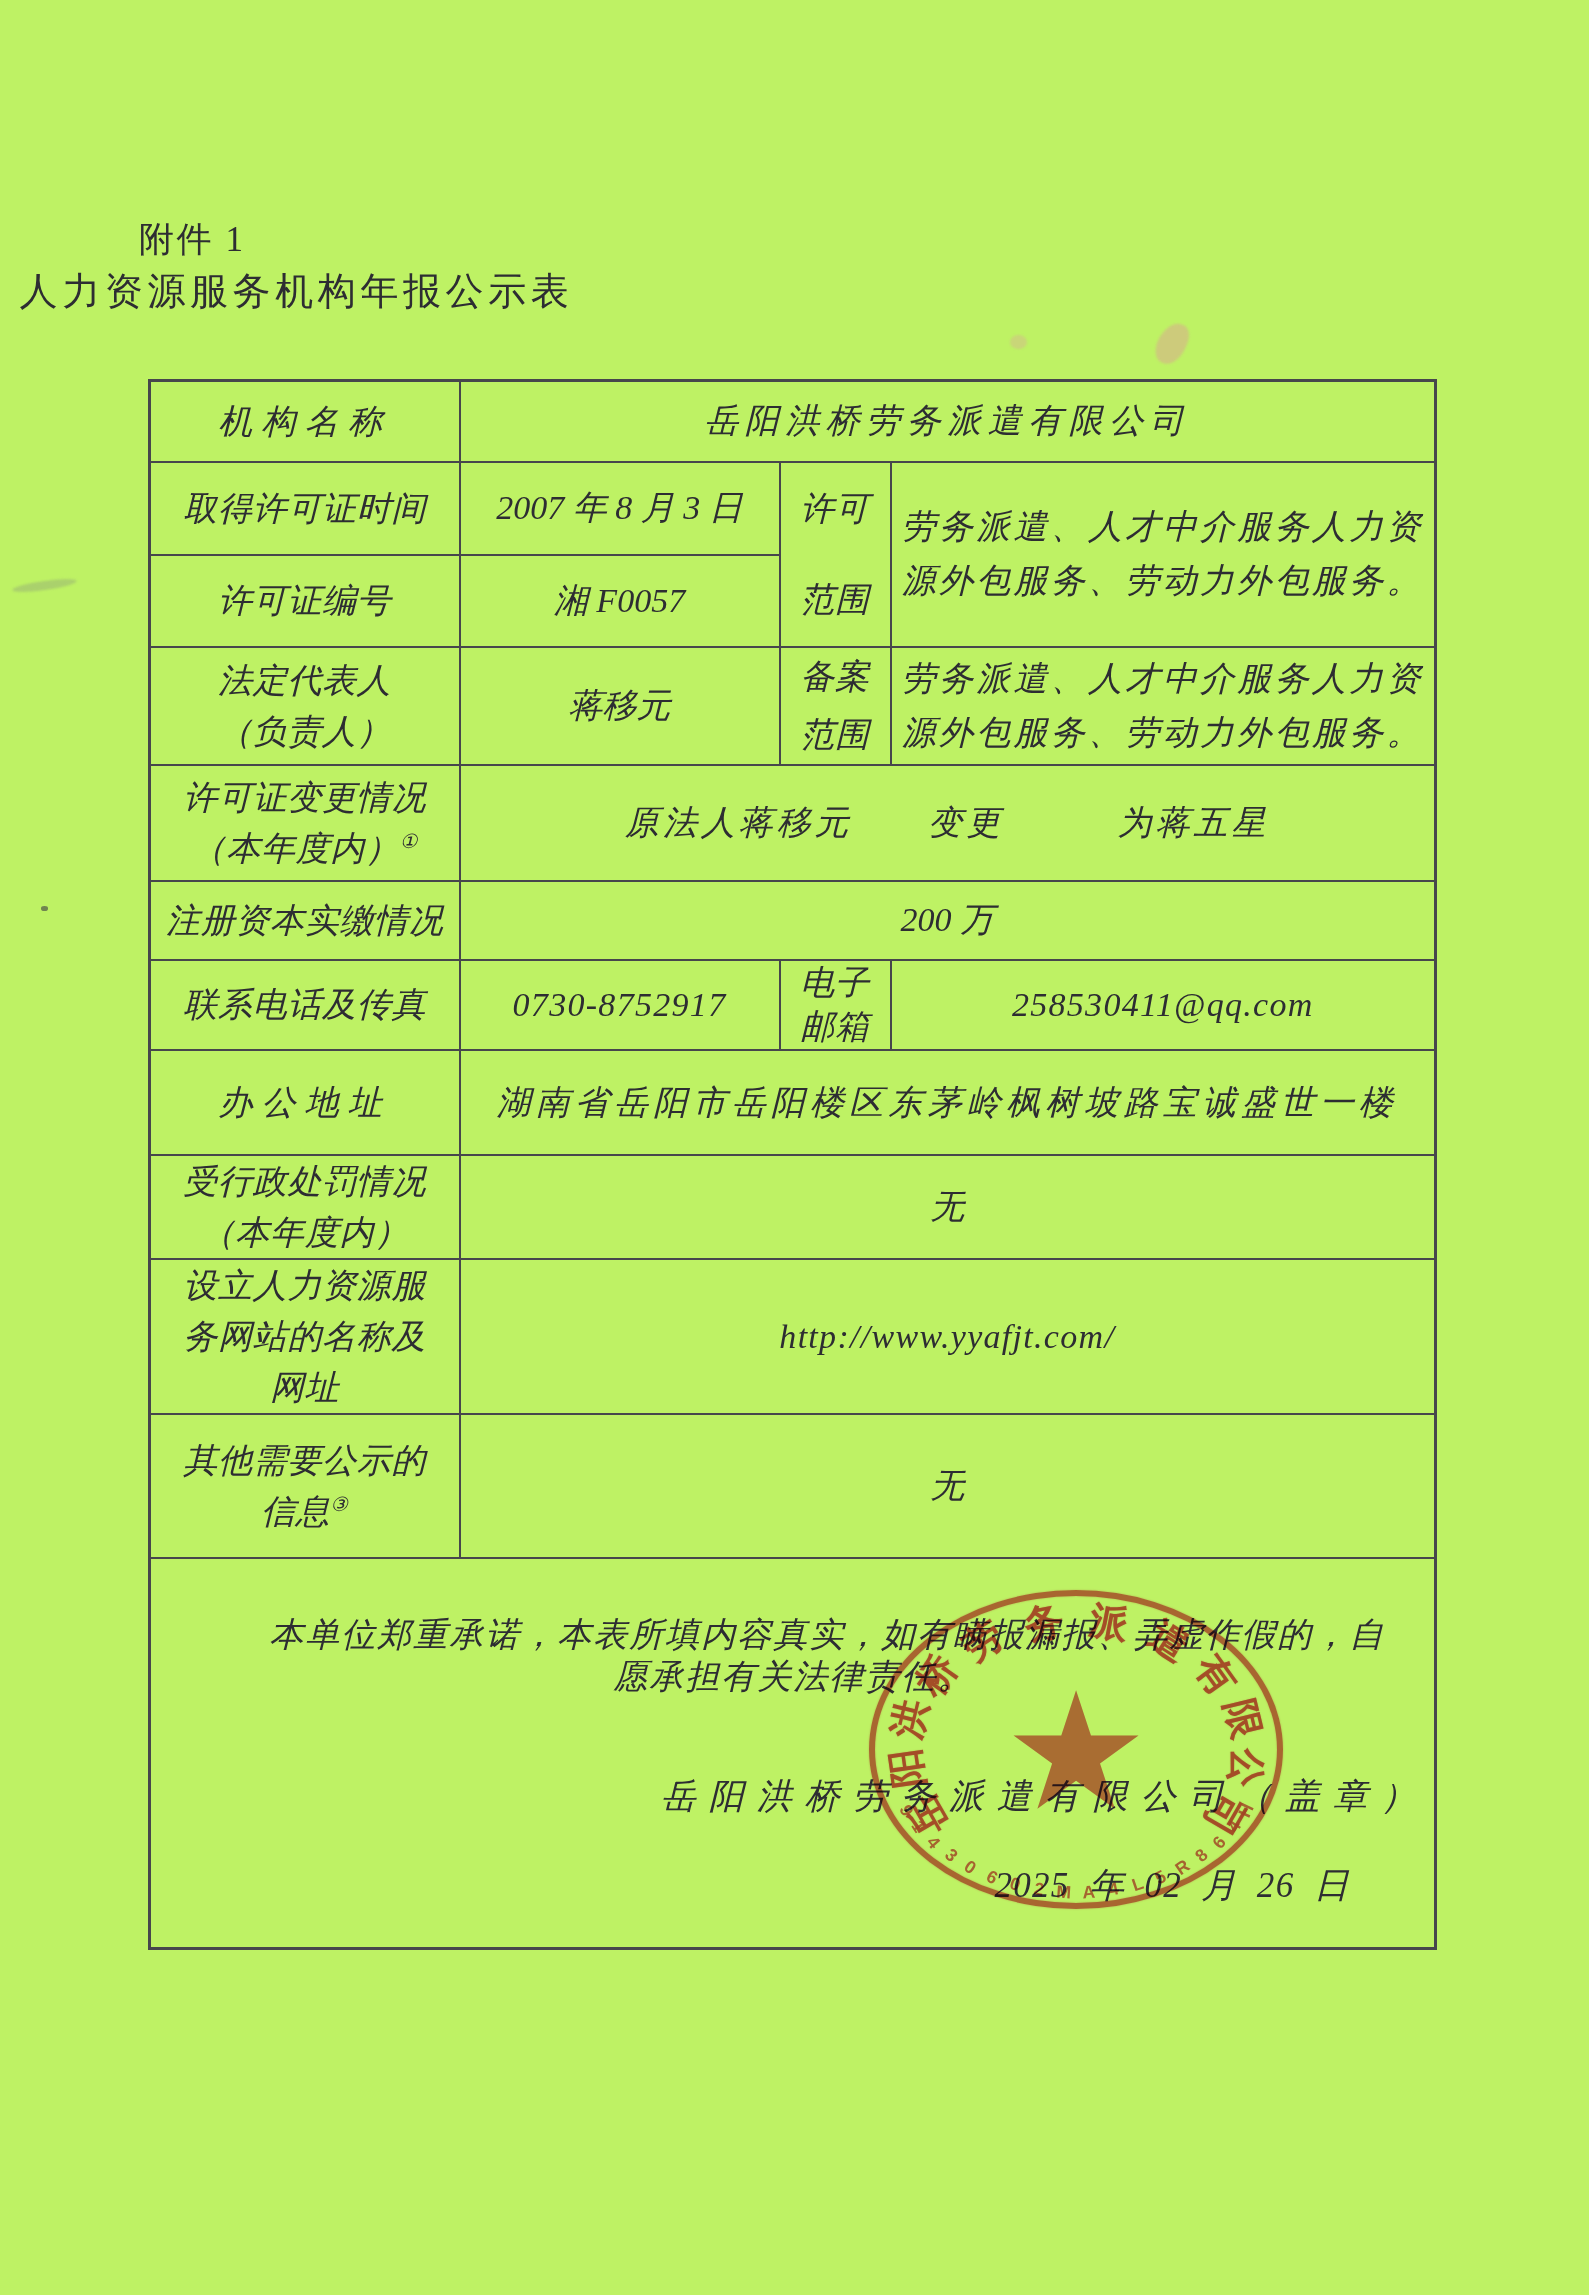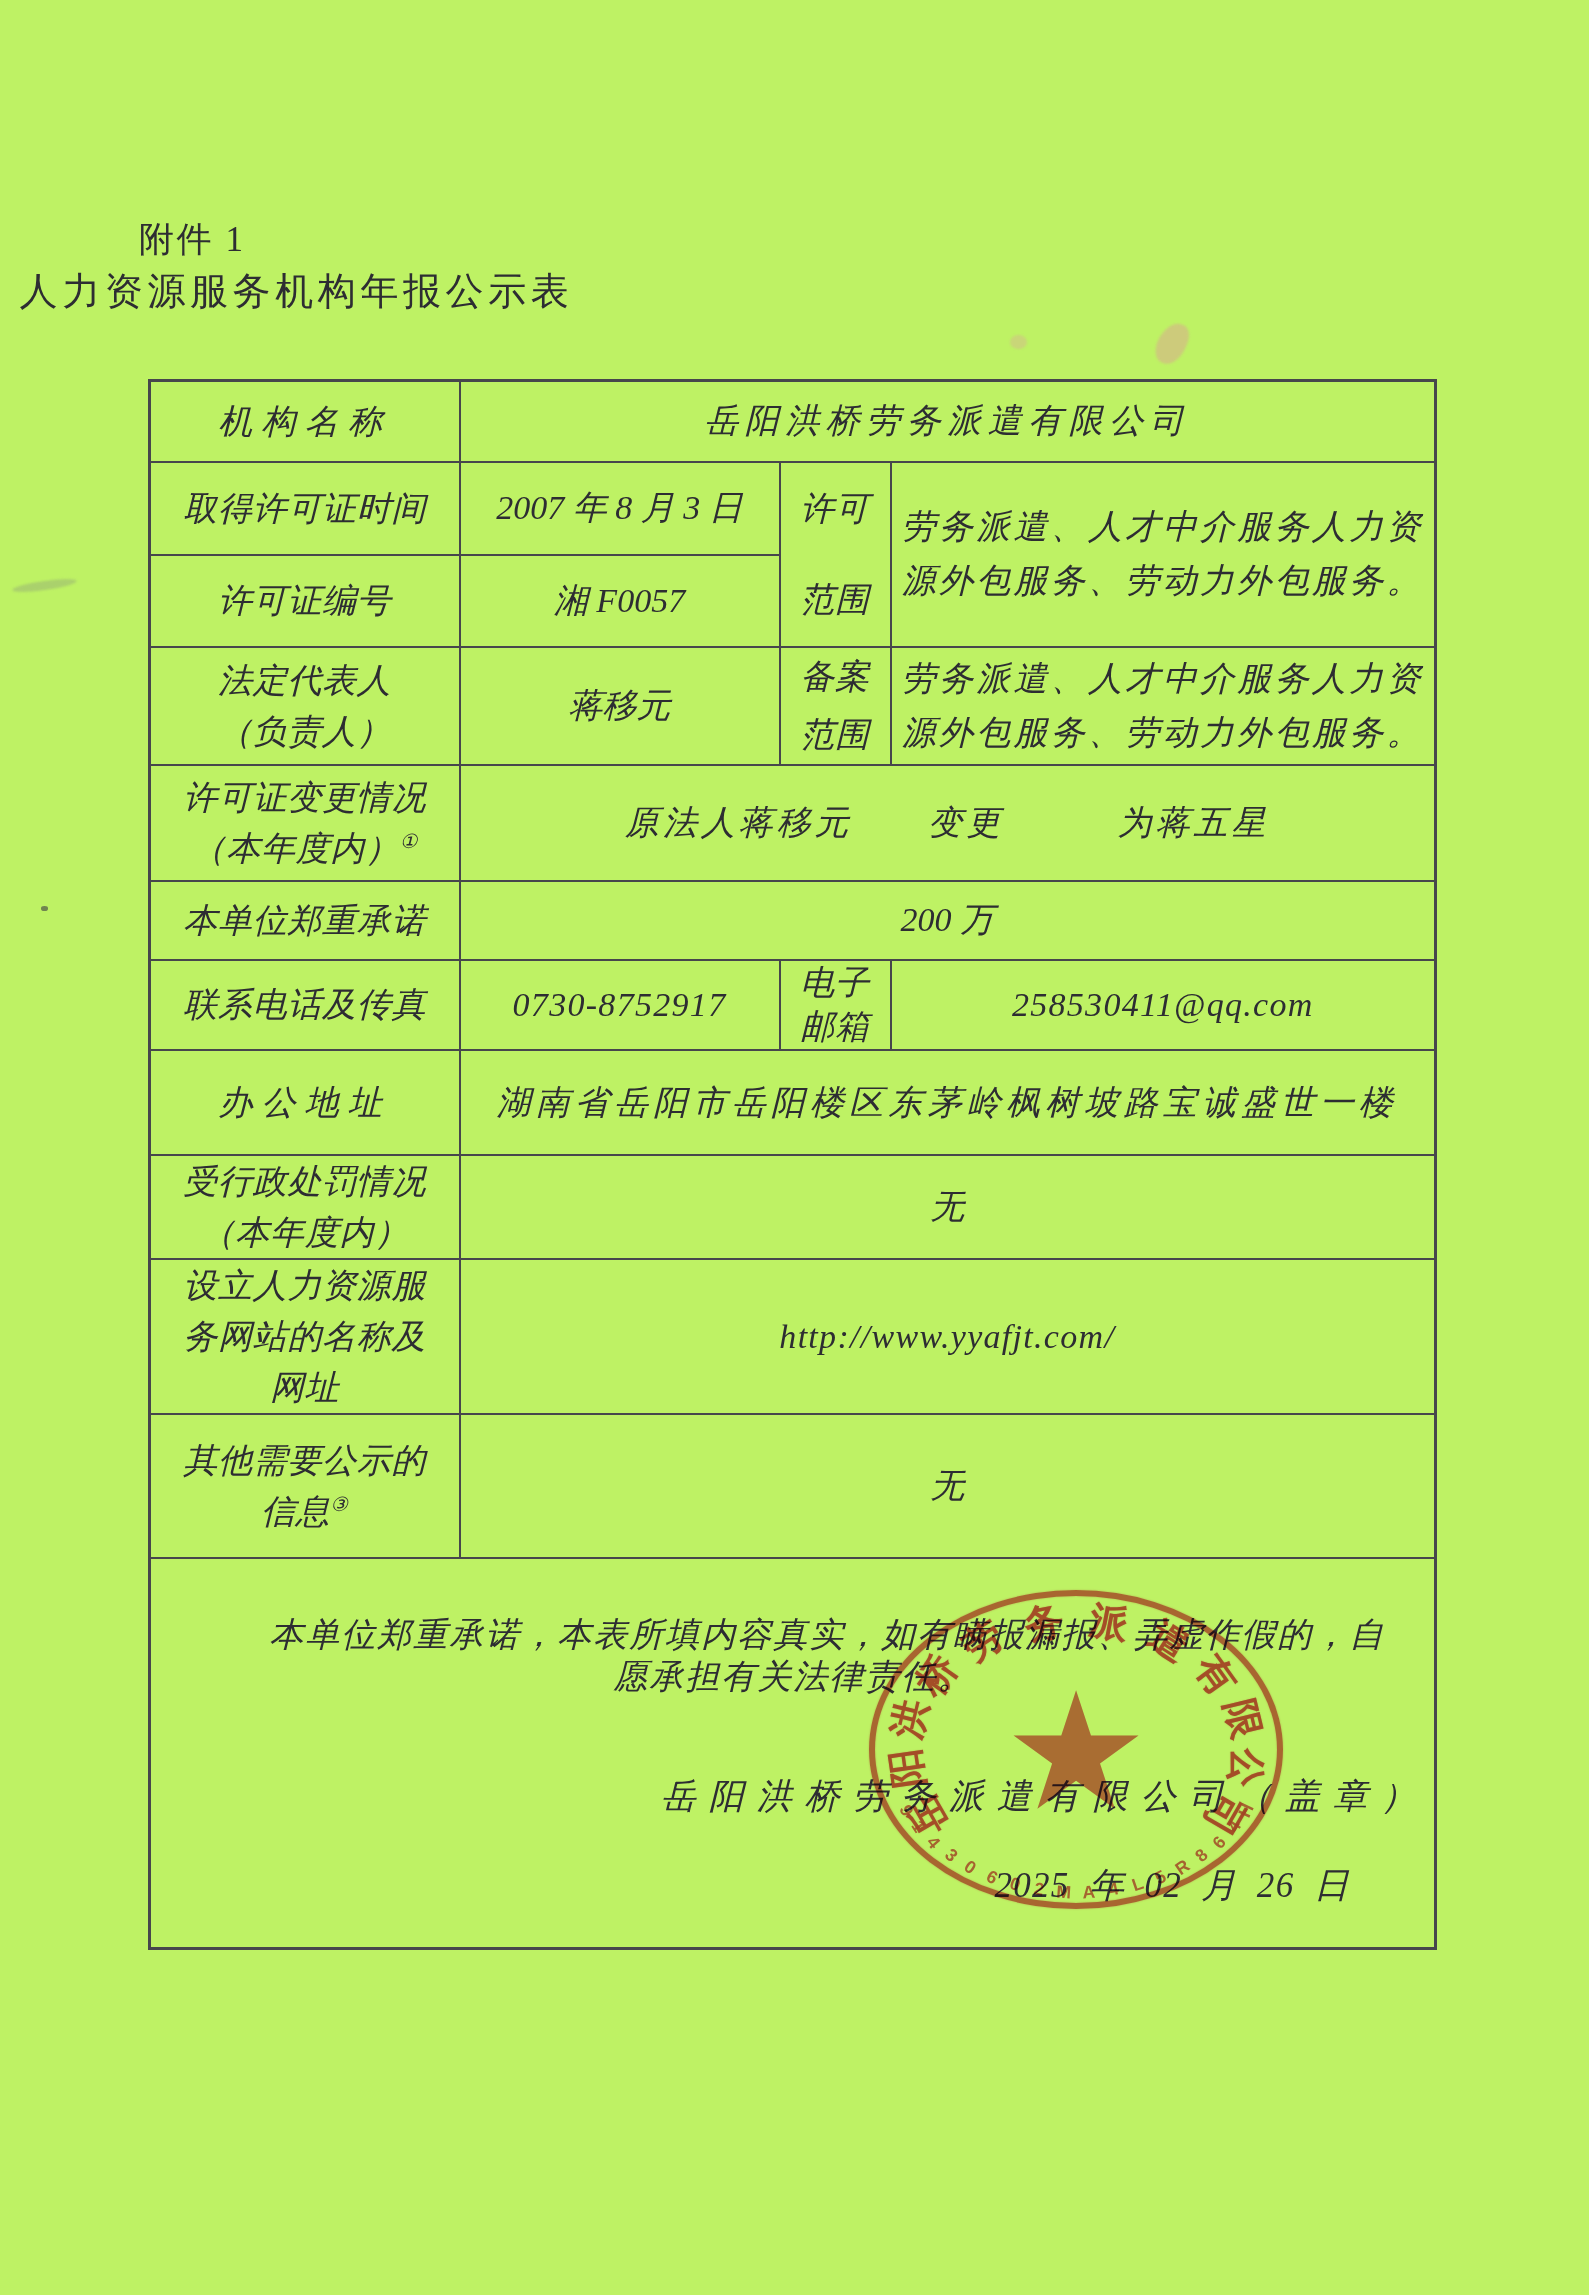--- a/index.html
+++ b/index.html
@@ -153,21 +153,21 @@
 范围</td>
         <td class="scope">劳务派遣、人才中介服务人力资
 源外包服务、劳动力外包服务。</td>
       </tr>
       <tr class="r5">
         <td class="lbl"><span>许可证变更情况
 （本年度内）</span><sup class="note-ref">①</sup></td>
         <td class="lean-sm" colspan="3">原法人蒋移元　　变更　　　为蒋五星</td>
       </tr>
       <tr class="r6">
-        <td class="lbl">本单位郑重承诺</td>
+        <td class="lbl">注册资本实缴情况</td>
         <td class="lean" colspan="3">200 万</td>
       </tr>
       <tr class="r7">
         <td class="lbl">联系电话及传真</td>
         <td class="num">0730-8752917</td>
         <td class="lbl gap-sm">电子
 邮箱</td>
         <td class="num">258530411@qq.com</td>
       </tr>
       <tr class="r8">

